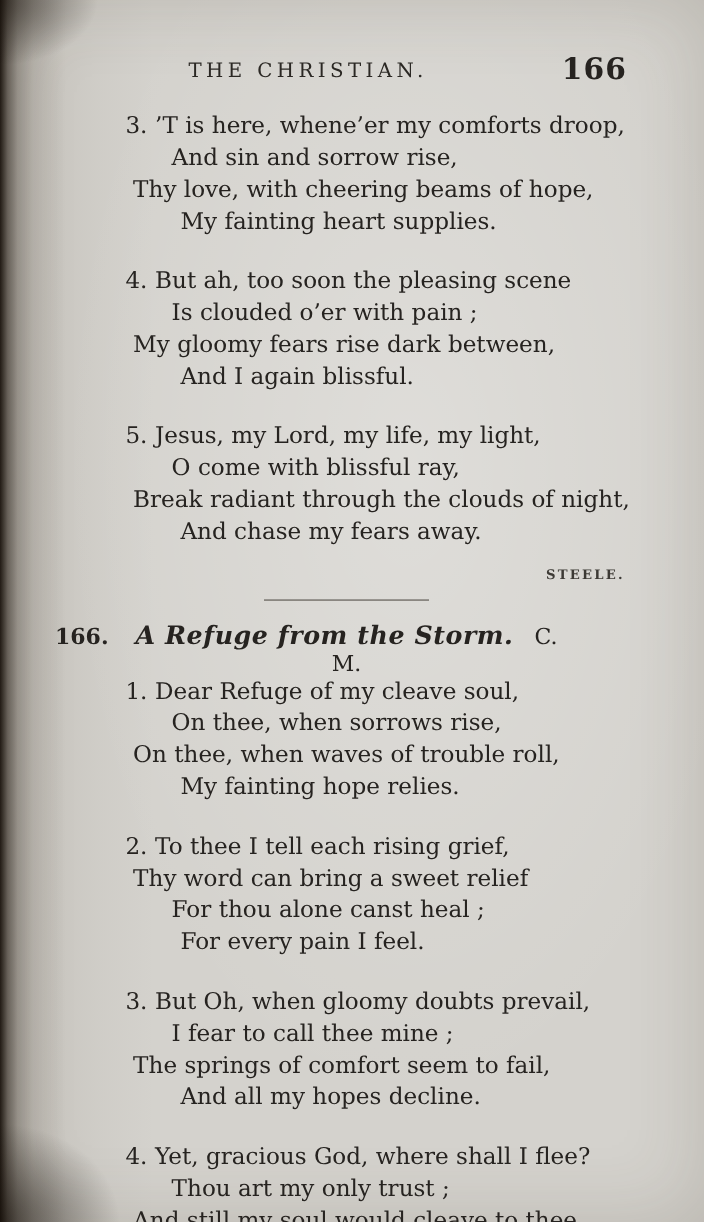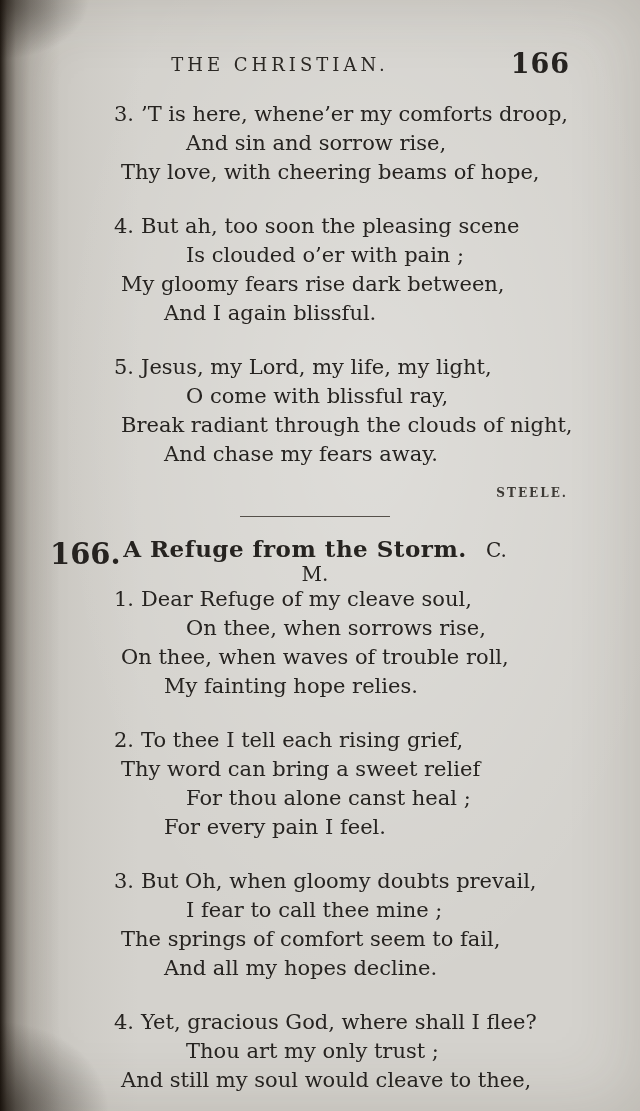--- a/index.html
+++ b/index.html
@@ -80,21 +80,21 @@
     font-size: 21px;
     line-height: 29px;
   }
   .vnum {
     position: absolute;
     left: 0;
     top: 0;
   }
   .vline { white-space: nowrap; }
   .l1 { margin-left: 27px; }
-  .l2 { margin-left: 72px; }
+  .l2 { margin-left: 42px; }
   .l3 { margin-left: 7px; }
   .l4 { margin-left: 50px; }
   .attribution {
     text-align: right;
     margin: -8px 14px 0 0;
     font-size: 12px;
     letter-spacing: 2px;
     color: #3d3a35;
     font-weight: bold;
   }
@@ -107,32 +107,33 @@
   
   .hymn-heading {
     position: relative;
     margin: 0 0 18px 0;
     height: 32px;
   }
   .hymn-number {
     position: absolute;
     left: 2px;
     top: 2px;
-    font-size: 29px;
+    font-size: 20px;
     font-weight: bold;
   }
   .hymn-title-wrap {
     position: absolute;
     left: 60px; right: 60px;
     top: 0;
     text-align: center;
   }
   .hymn-title {
     font-size: 23px;
     font-weight: bold;
+    font-style: italic;
     letter-spacing: 0.5px;
   }
   .hymn-meter {
     font-size: 20px;
     margin-left: 14px;
   }
 </style>
 </head>
 <body>
 
@@ -148,20 +149,21 @@
       <span class="head-page">166</span>
     </div>
 
     <section>
 
       <div class="verse">
         <span class="vnum">3.</span>
         <div class="vline l1">’T is here, whene’er my comforts droop,</div>
         <div class="vline l2">And sin and sorrow rise,</div>
         <div class="vline l3">Thy love, with cheering beams of hope,</div>
+        <div class="vline l4">My fainting heart supplies.</div>
       </div>
 
       <div class="verse">
         <span class="vnum">4.</span>
         <div class="vline l1">But ah, too soon the pleasing scene</div>
         <div class="vline l2">Is clouded o’er with pain ;</div>
         <div class="vline l3">My gloomy fears rise dark between,</div>
         <div class="vline l4">And I again blissful.</div>
       </div>
 

